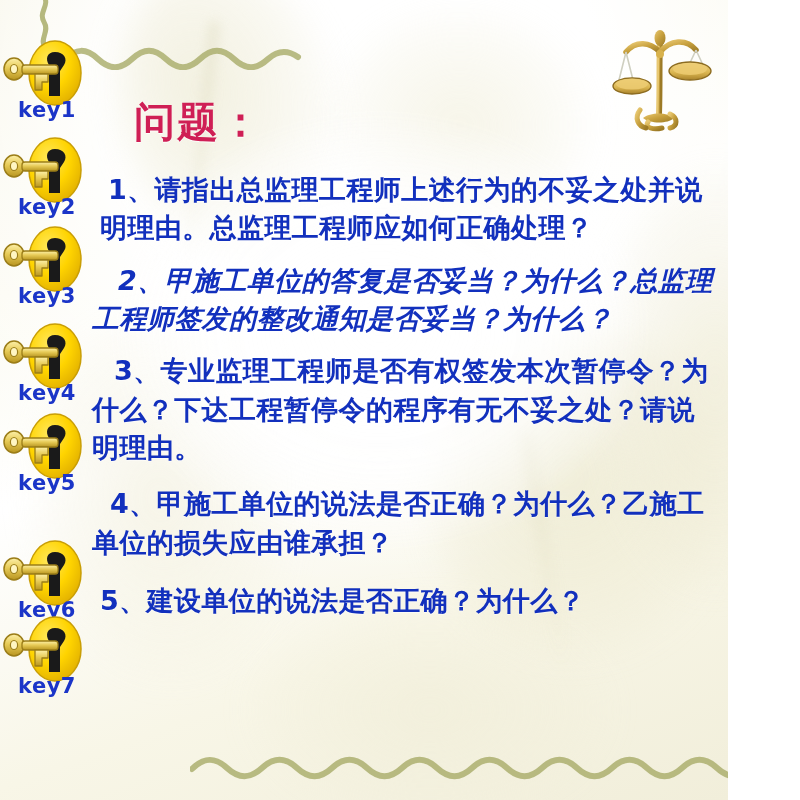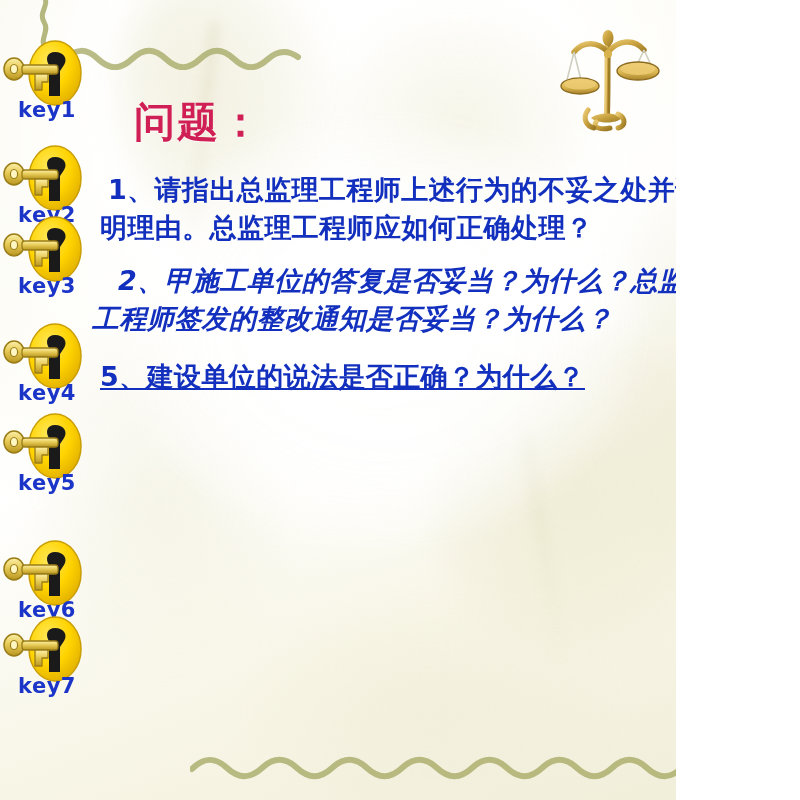--- a/index.html
+++ b/index.html
@@ -8,21 +8,21 @@
   }
   body {
     width: 800px;
     height: 800px;
     overflow: hidden;
     font-family: "DejaVu Sans", "Liberation Sans", sans-serif;
   }
 
   #slide {
     position: relative;
-    width: 676px;
+    width: 728px;
     height: 800px;
     overflow: hidden;
     background: #7dd3fc;
   }
 
   
   .bg-base {
     position: absolute;
     inset: 0;
     background:
@@ -152,21 +152,21 @@
     line-height: 1.42;
     letter-spacing: .4px;
     margin: 0 0 14px 0;
     text-indent: 20px;
     text-shadow: 0 1px 0 rgba(255,255,255,.55);
   }
   .q.q1 { text-indent: 8px; margin-left: 8px; }
   .q.q2 { text-indent: 26px; font-style: italic; }
   .q.q3 { text-indent: 22px; }
   .q.q4 { text-indent: 18px; margin-top: 18px; }
-  .q.q5 { text-indent: 8px; margin-top: 20px; text-decoration: underline; }
+  .q.q5 { text-indent: 8px; margin-top: 20px; }
 </style>
 </head>
 <body>
 
 <div id="slide">
 
   <div class="bg-base"></div>
   <div class="wm leaf-a"></div>
   <div class="wm leaf-b"></div>
   <div class="wm leaf-c"></div>
@@ -272,35 +272,35 @@
           <path d="M53 12 C62 12, 66 19, 62 25 L58 31 L58 56 L47 56 L47 25 C43 19, 45 12, 53 12 Z" fill="#1a1a1a"></path>
           <ellipse cx="12" cy="29" rx="10" ry="11" fill="url(#kShaft)" stroke="#9b7d18" stroke-width="1.5"></ellipse>
           <ellipse cx="12" cy="29" rx="3.6" ry="4.5" fill="#fff6c2" stroke="#9b7d18" stroke-width="1.2"></ellipse>
           <rect x="20" y="25" width="36" height="9" rx="3" fill="url(#kShaft)" stroke="#9b7d18" stroke-width="1.3"></rect>
           <path d="M33 34 L33 50 L40 50 L40 42 L46 42 L46 34 Z" fill="url(#kShaft)" stroke="#9b7d18" stroke-width="1.3" stroke-linejoin="round"></path>
         </svg>
       </div>
       <div class="key-label">key1</div>
     </div>
 
-    <div class="key-item" style="top:105px;">
+    <div class="key-item" style="top:97px;">
       <div class="key-art">
         <svg width="82" height="66" viewBox="0 0 82 66">
           <ellipse cx="53" cy="33" rx="26" ry="32" fill="url(#kOval)" stroke="#c99e05" stroke-width="1.5"></ellipse>
           <path d="M53 12 C62 12, 66 19, 62 25 L58 31 L58 56 L47 56 L47 25 C43 19, 45 12, 53 12 Z" fill="#1a1a1a"></path>
           <ellipse cx="12" cy="29" rx="10" ry="11" fill="url(#kShaft)" stroke="#9b7d18" stroke-width="1.5"></ellipse>
           <ellipse cx="12" cy="29" rx="3.6" ry="4.5" fill="#fff6c2" stroke="#9b7d18" stroke-width="1.2"></ellipse>
           <rect x="20" y="25" width="36" height="9" rx="3" fill="url(#kShaft)" stroke="#9b7d18" stroke-width="1.3"></rect>
           <path d="M33 34 L33 50 L40 50 L40 42 L46 42 L46 34 Z" fill="url(#kShaft)" stroke="#9b7d18" stroke-width="1.3" stroke-linejoin="round"></path>
         </svg>
       </div>
       <div class="key-label">key2</div>
     </div>
 
-    <div class="key-item" style="top:176px;">
+    <div class="key-item" style="top:186px;">
       <div class="key-art">
         <svg width="82" height="66" viewBox="0 0 82 66">
           <ellipse cx="53" cy="33" rx="26" ry="32" fill="url(#kOval)" stroke="#c99e05" stroke-width="1.5"></ellipse>
           <path d="M53 12 C62 12, 66 19, 62 25 L58 31 L58 56 L47 56 L47 25 C43 19, 45 12, 53 12 Z" fill="#1a1a1a"></path>
           <ellipse cx="12" cy="29" rx="10" ry="11" fill="url(#kShaft)" stroke="#9b7d18" stroke-width="1.5"></ellipse>
           <ellipse cx="12" cy="29" rx="3.6" ry="4.5" fill="#fff6c2" stroke="#9b7d18" stroke-width="1.2"></ellipse>
           <rect x="20" y="25" width="36" height="9" rx="3" fill="url(#kShaft)" stroke="#9b7d18" stroke-width="1.3"></rect>
           <path d="M33 34 L33 50 L40 50 L40 42 L46 42 L46 34 Z" fill="url(#kShaft)" stroke="#9b7d18" stroke-width="1.3" stroke-linejoin="round"></path>
         </svg>
       </div>
@@ -362,16 +362,18 @@
       </div>
       <div class="key-label">key7</div>
     </div>
 
   </div>
 
   <div class="content">
     <div class="title">问题：</div>
     <p class="q q1">1、请指出总监理工程师上述行为的不妥之处并说明理由。总监理工程师应如何正确处理？</p>
     <p class="q q2">2、甲施工单位的答复是否妥当？为什么？总监理工程师签发的整改通知是否妥当？为什么？</p>
+    <p class="q q3">3、专业监理工程师是否有权签发本次暂停令？为什么？下达工程暂停令的程序有无不妥之处？请说明理由。</p>
+    <p class="q q4">4、甲施工单位的说法是否正确？为什么？乙施工单位的损失应由谁承担？</p>
     <p class="q q5">5、建设单位的说法是否正确？为什么？</p>
   </div>
 
 </div>
 
 </body></html>

